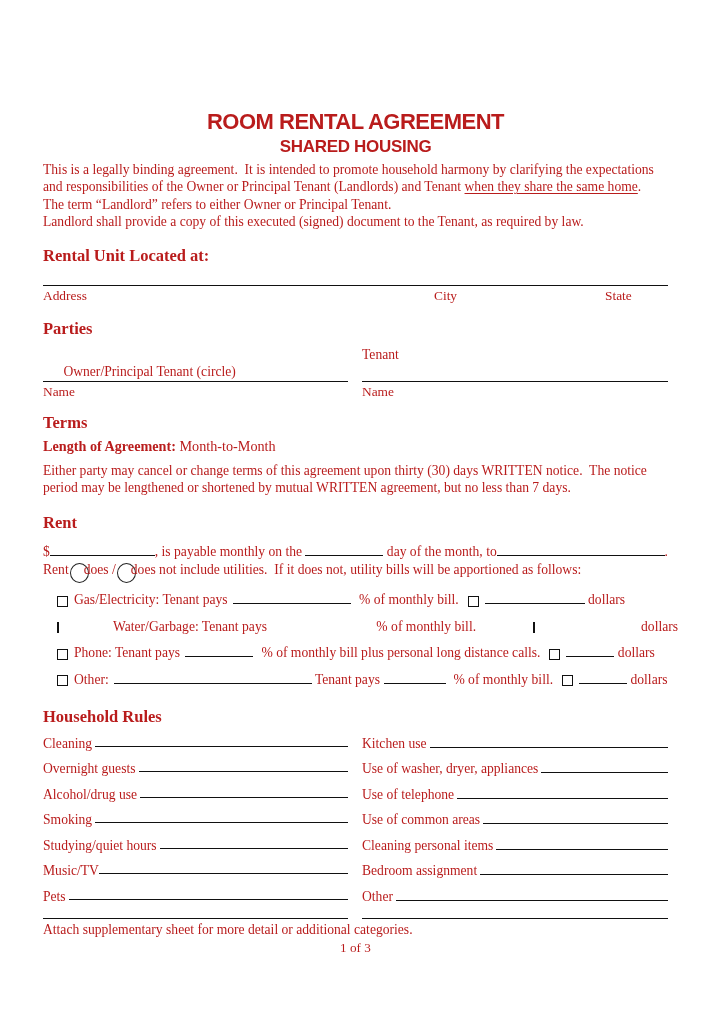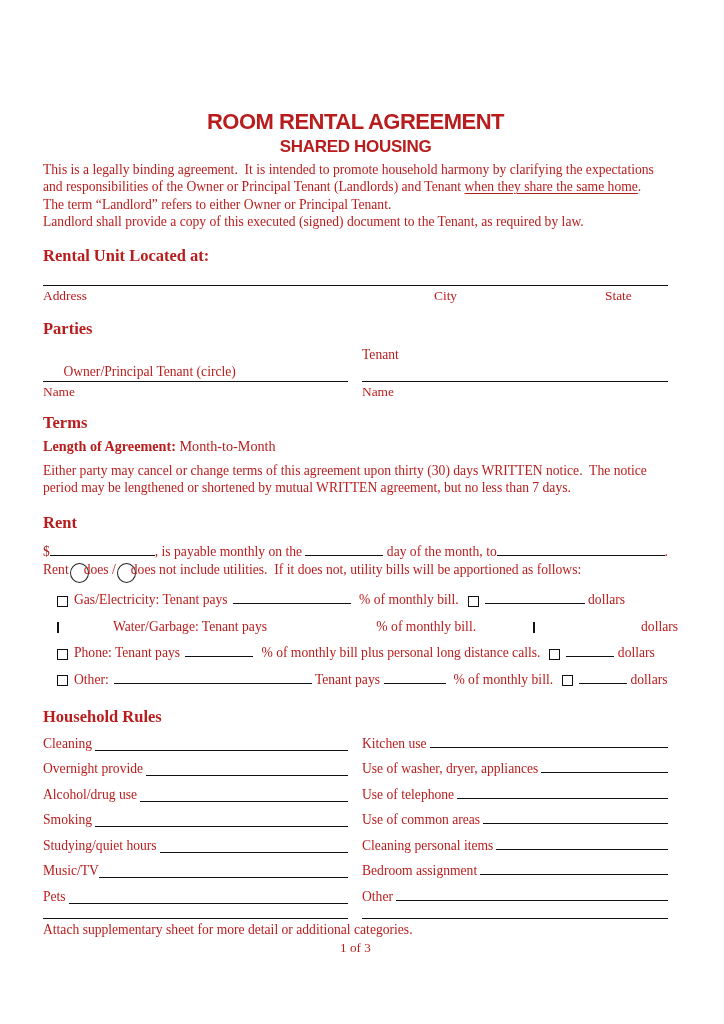--- a/index.html
+++ b/index.html
@@ -94,21 +94,21 @@
     border-radius: 50%;
     align-self: center;
     margin-top: 2px;
     margin-left: 1px;
     margin-right: -5px;
   }
   .checkrow { margin-top: 8.5px; }
   
   .rules-grid { margin-top: 8px; }
   .rules-row { display: flex; margin-bottom: 7.5px; }
-  .rules-row .cell-l { width: 305px; display: flex; align-items: center; }
+  .rules-row .cell-l { width: 305px; display: flex; align-items: flex-start; }
   .rules-row .cell-gap { width: 14px; }
   .rules-row .cell-r { flex: 1; display: flex; align-items: baseline; }
   .rules-row .rule-label { white-space: pre; font-size: 13.6px; line-height: 18px; }
   .rules-row .blank { flex: 1; margin-left: 3px; }
   .rules-blankrow { display: flex; margin-top: 12px; }
   .rules-blankrow .cell-l { width: 305px; border-bottom: 1px solid #111; height: 0; }
   .rules-blankrow .cell-gap { width: 14px; }
   .rules-blankrow .cell-r { flex: 1; border-bottom: 1px solid #111; height: 0; }
   
   .footer-note { margin-top: 2px; font-size: 13.6px; line-height: 17px; }
@@ -223,21 +223,21 @@
             <span class="blank"></span>
           </div>
         <div class="cell-gap"></div>
         <div class="cell-r">
             <span class="rule-label">Kitchen use</span>
             <span class="blank"></span>
           </div>
       </div>
       <div class="rules-row">
         <div class="cell-l">
-            <span class="rule-label">Overnight provide</span>
+            <span class="rule-label">Overnight guests</span>
             <span class="blank"></span>
           </div>
         <div class="cell-gap"></div>
         <div class="cell-r">
             <span class="rule-label">Use of washer, dryer, appliances</span>
             <span class="blank"></span>
           </div>
       </div>
       <div class="rules-row">
         <div class="cell-l">

